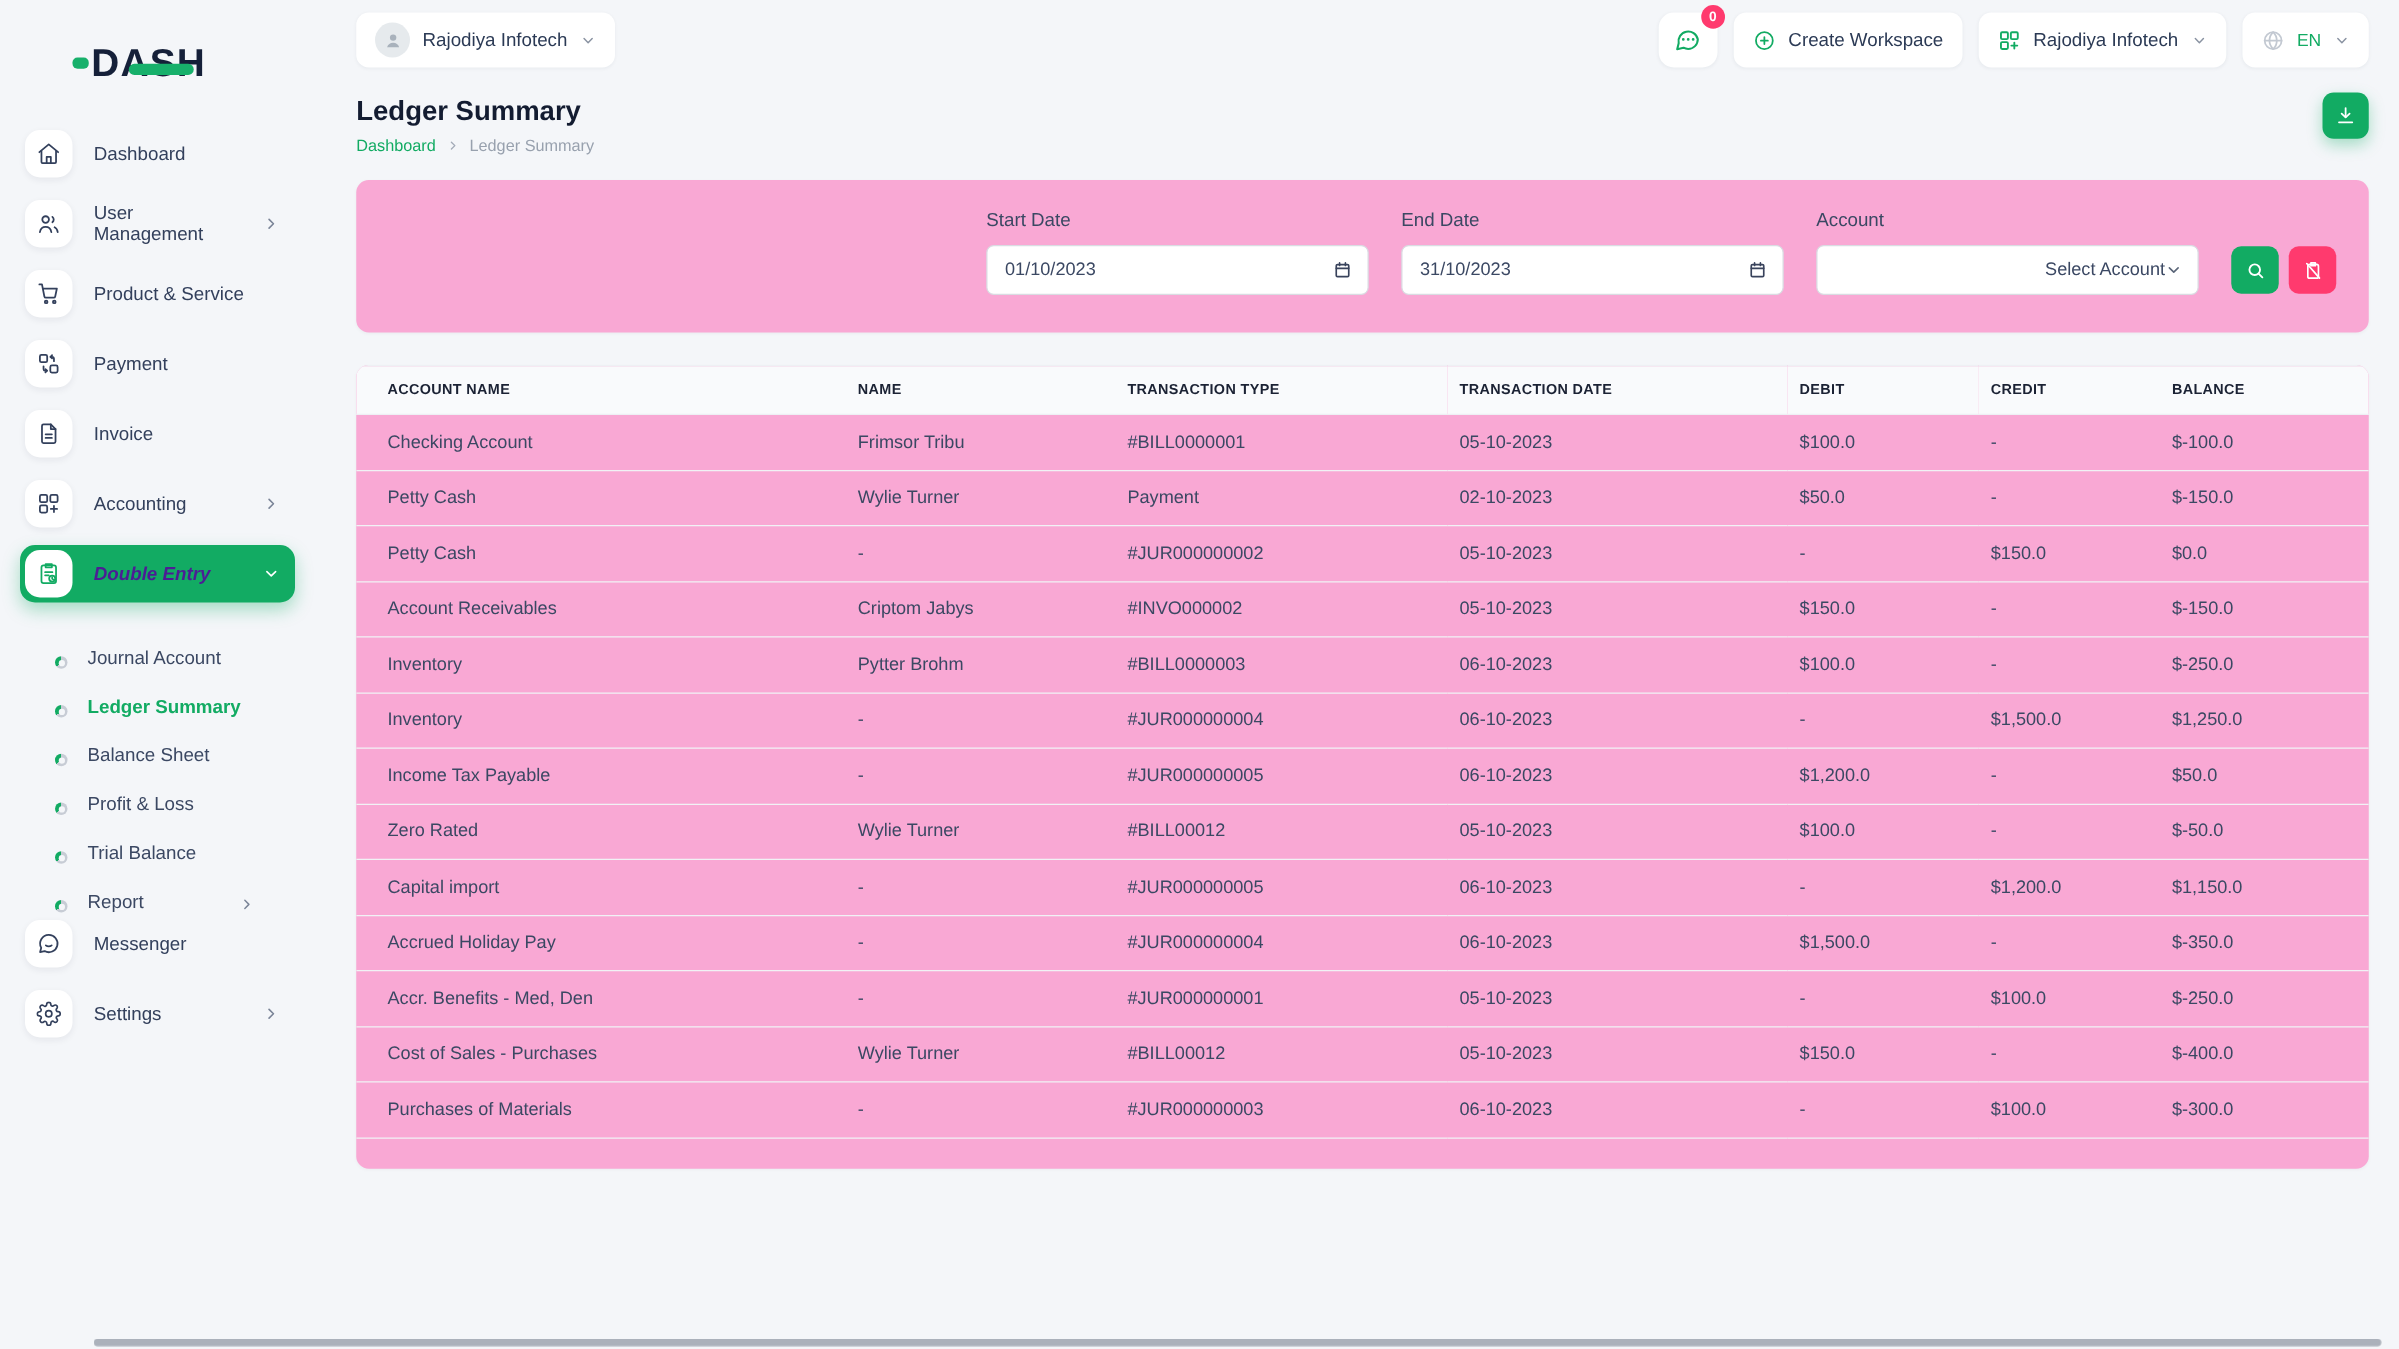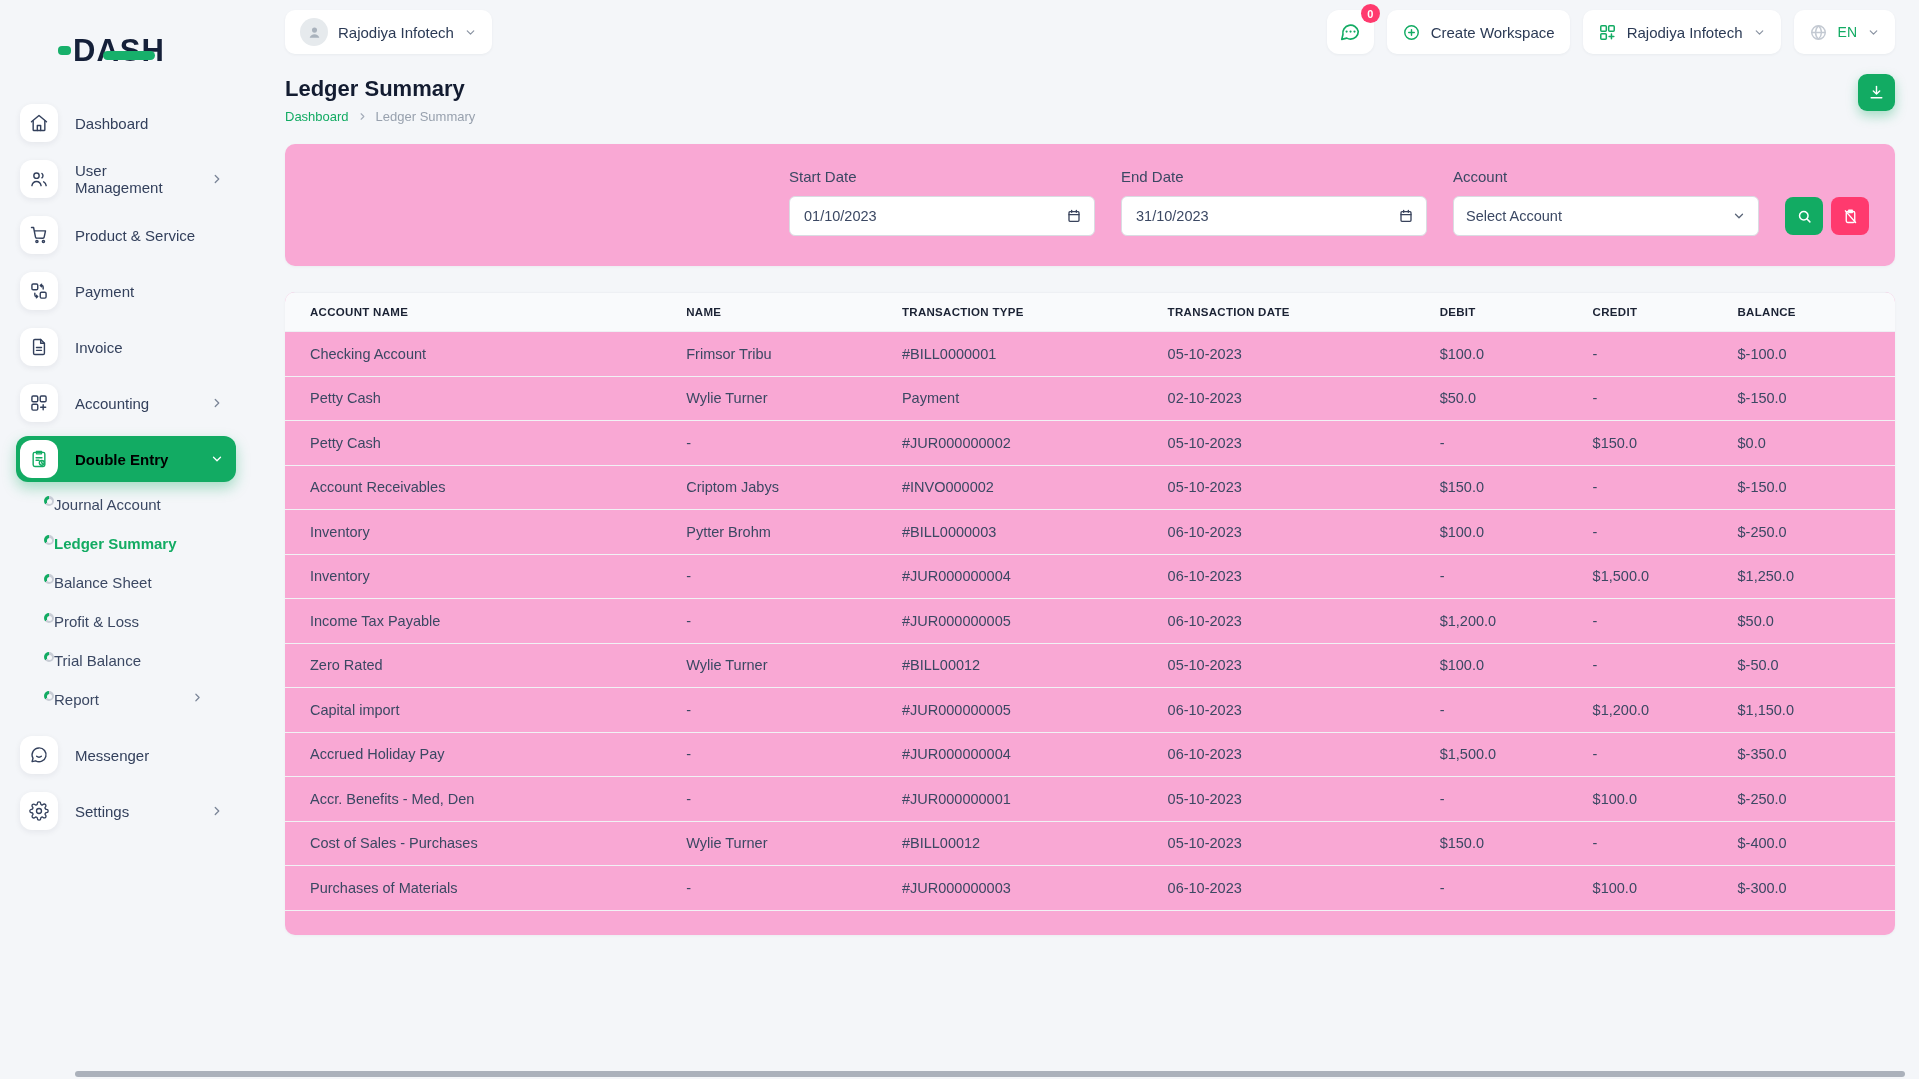--- a/index.html
+++ b/index.html
@@ -23,26 +23,26 @@
   .side-item { display:flex; align-items:center; gap:17px; height:46px; margin-bottom:10px;
                border-radius:12px; padding:0 12px 0 4px; cursor:pointer; }
   .icon-box { width:38px; height:38px; flex:none; background:#fff; border-radius:12px;
               display:flex; align-items:center; justify-content:center; color:#33405c;
               box-shadow:0 2px 6px rgba(25,35,60,.07); }
   .icon-box svg { width:20px; height:20px; }
   .side-item .label { flex:1; font-size:15px; font-weight:500; color:#33405c; }
   .side-item .chev { color:#7b8598; display:flex; }
   .side-item .chev svg { width:14px; height:14px; }
   .side-item.active { background:#12ab63; box-shadow:0 6px 14px rgba(18,171,99,.35); }
-  .side-item.active .label { color:#000000; font-weight:700; }
+  .side-item.active .label { color:#4c1d95; font-weight:700;font-style:italic; }
   .side-item.active .icon-box { color:#12ab63; box-shadow:none; }
   .side-item.active .chev { color:#fff; }
 
   .sub-menu { padding:4px 0 2px 28px; }
-  .sub-item { display:flex; align-items:flex-start; height:39px; font-size:15px; color:#3b4863; cursor:pointer; }
+  .sub-item { display:flex; align-items:flex-end; gap:16px; height:39px; font-size:15px; color:#3b4863; cursor:pointer; }
   .sub-item .chev { margin-left:auto; margin-right:32px; color:#7b8598; display:flex; }
   .sub-item .chev svg { width:13px; height:13px; }
   .sub-item.active .sub-label { color:#12ab63; font-weight:700; }
   .bullet { width:10px; height:10px; flex:none; border-radius:50%; position:relative;
             background:conic-gradient(from 230deg, #12ab63 0 130deg, #c7ccd5 130deg 360deg); }
   .bullet::after { content:""; position:absolute; inset:2.5px; border-radius:50%; background:#f4f6f9; }
 
   
   .main { flex:1; display:flex; flex-direction:column; padding:0 24px 0 35px; }
 
@@ -87,21 +87,21 @@
   .field { width:306px; }
   .field:first-of-type { margin-left:auto; }
   .field .f-label { display:block; font-size:15px; color:#3b4863; margin-bottom:11px; }
   .input-wrap { position:relative; height:40px; border:1px solid #d9dce2; border-radius:6px;
                 display:flex; align-items:center; padding:0 12px; background:#fff; }
   .input-wrap input { border:none; outline:none; flex:1; font-size:14.5px; color:#3b4863;
                       font-family:"Liberation Sans", sans-serif; background:transparent; min-width:0; }
   .input-wrap .cal-ic, .input-wrap .sel-chev { color:#39435c; display:flex; }
   .input-wrap .cal-ic svg { width:16px; height:16px; }
   .input-wrap .sel-chev svg { width:14px; height:14px; color:#5a6578; }
-  .sel-value { flex:1; font-size:14.5px; color:#3b4863; }
+  .sel-value { flex:1; font-size:14.5px; color:#3b4863;text-align:right; }
   .filter-btns { display:flex; gap:8px; margin-bottom:1px; }
   .btn-sq { width:38px; height:38px; border:none; border-radius:8px; color:#fff;
             display:flex; align-items:center; justify-content:center; cursor:pointer; }
   .btn-sq svg { width:17px; height:17px; }
   .btn-search { background:#12ab63; }
   .btn-reset { background:#ff3a6e; }
 
   .table-card { margin-top:26px; padding-bottom:24px; overflow:hidden; }
   table { width:100%; border-collapse:collapse; }
   thead th { height:39px; background:#f9fafc; border-top:1px solid #eef0f4; border-bottom:1px solid #eef0f4;

